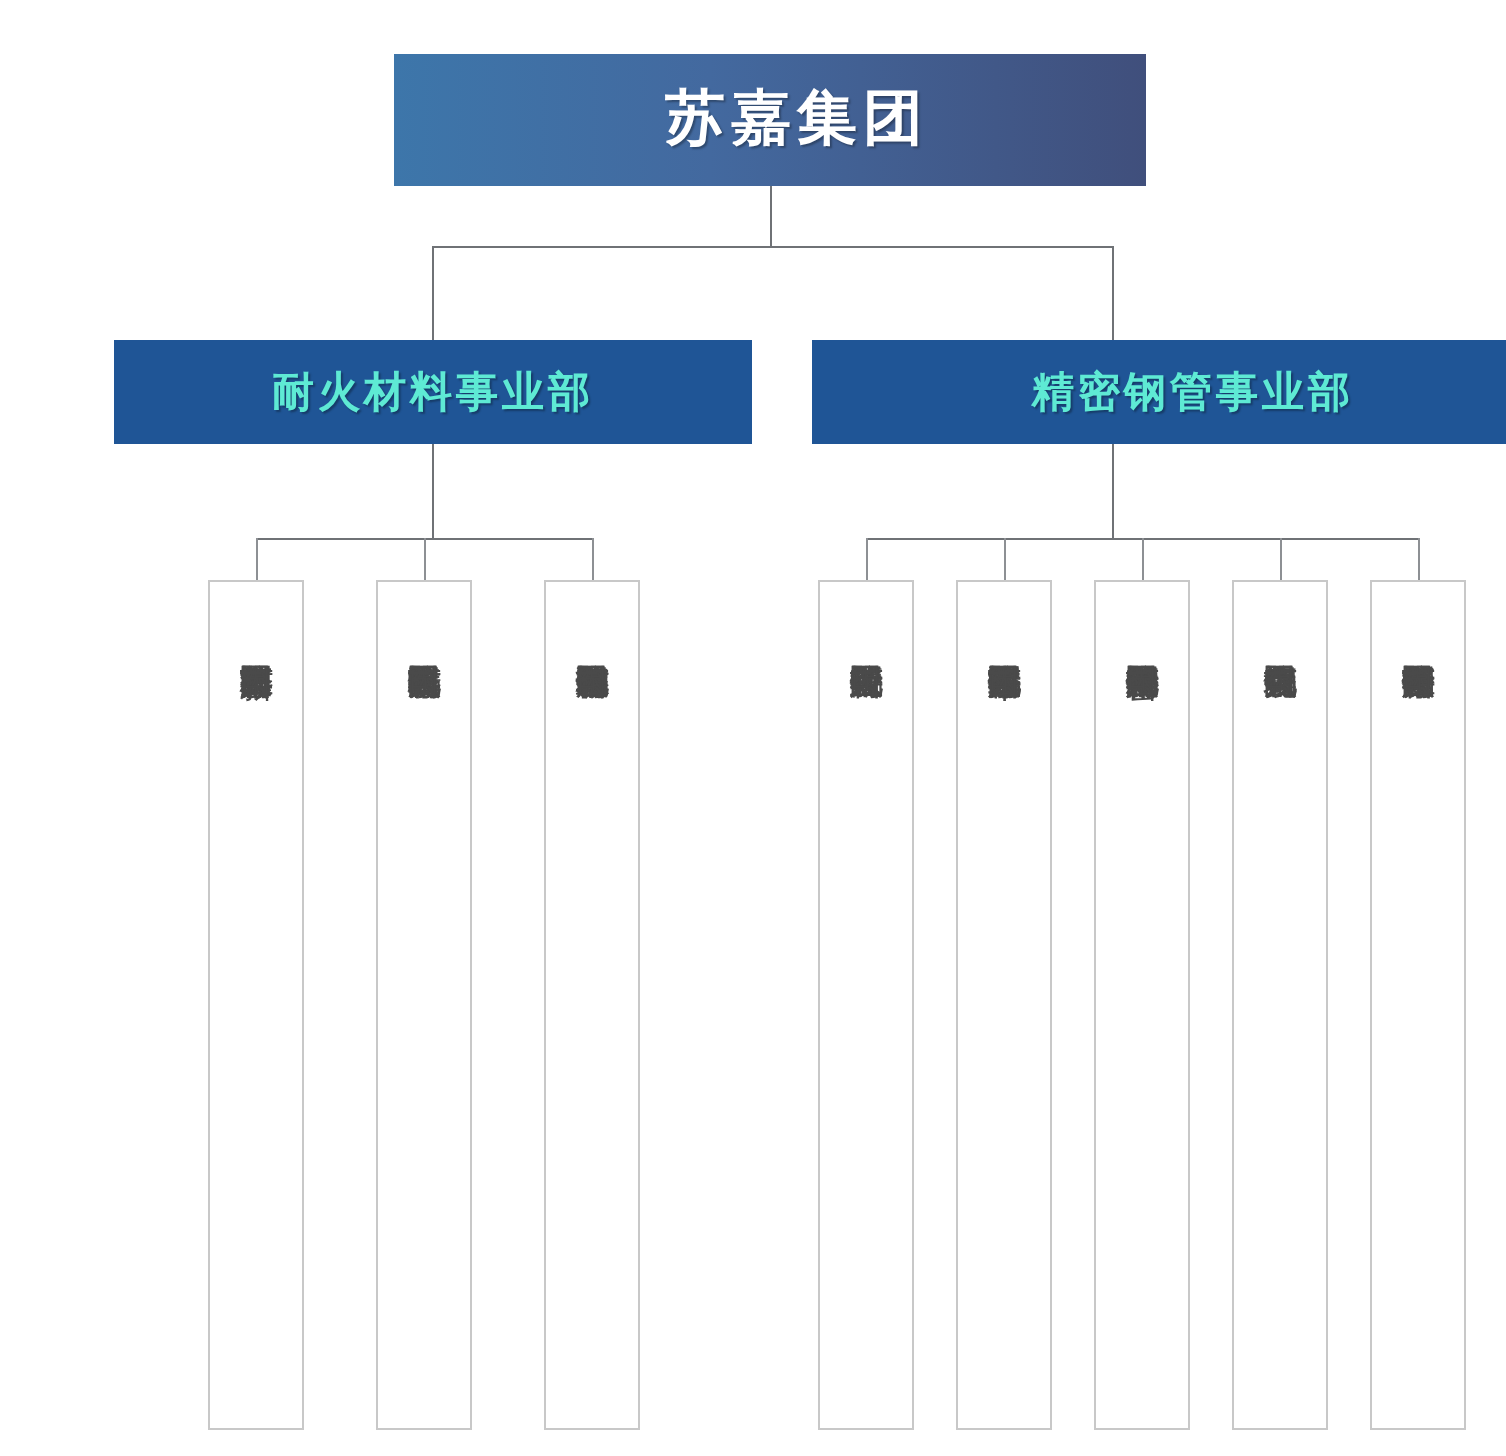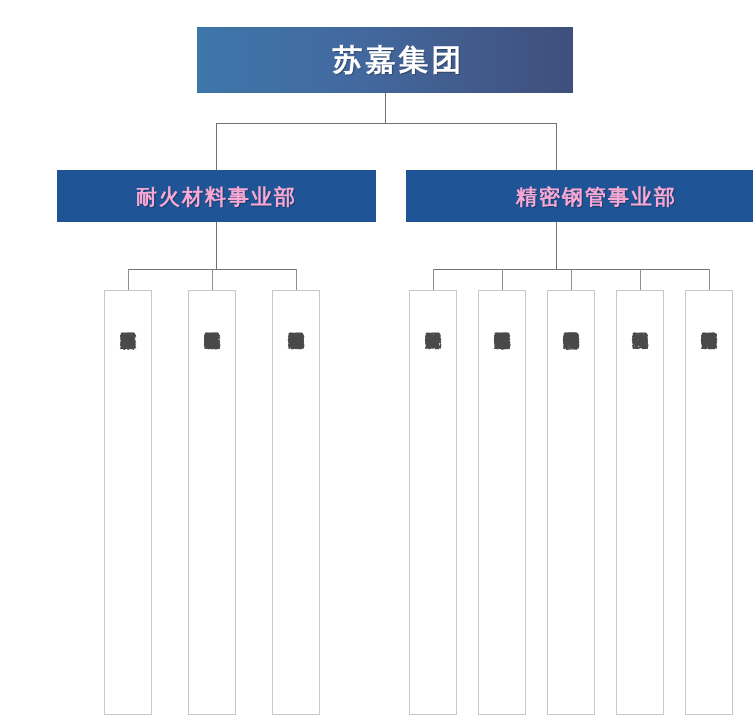--- a/index.html
+++ b/index.html
@@ -48,21 +48,21 @@
     position: absolute;
     top: 170px;
     height: 52px;
     background: #1f5596;
     display: flex;
     align-items: center;
     justify-content: center;
     box-sizing: border-box;
   }
   .division-node .node-label {
-    color: #f9a8d4;
+    color: #5eead4;
     font-size: 21px;
     font-weight: bold;
     letter-spacing: 2px;
     line-height: 1;
     text-shadow: 1px 1px 1px rgba(0,0,0,0.30);
     white-space: nowrap;
   }
   #division-left  { left: 57px;  width: 319px; }
   #division-right { left: 406px; width: 381px; }
 

